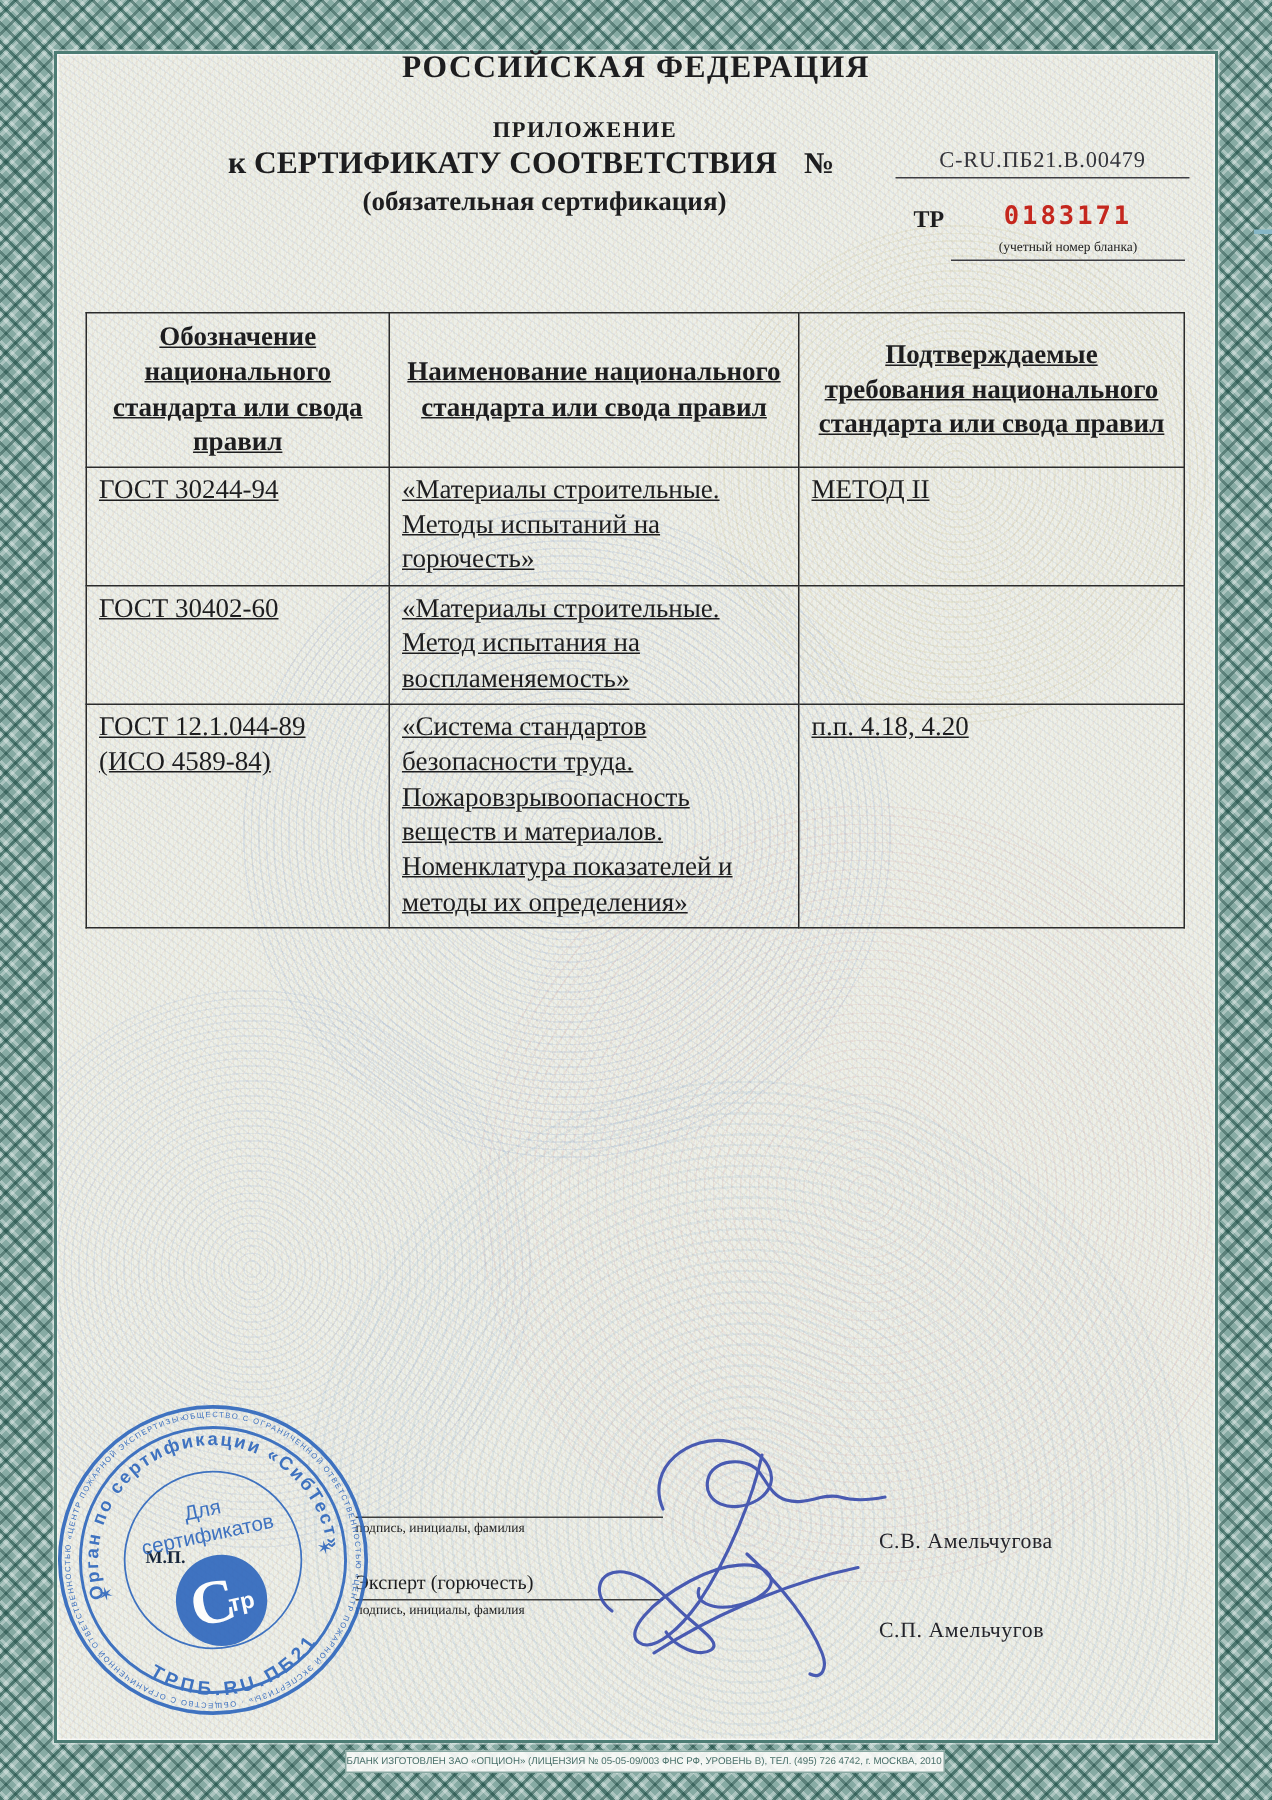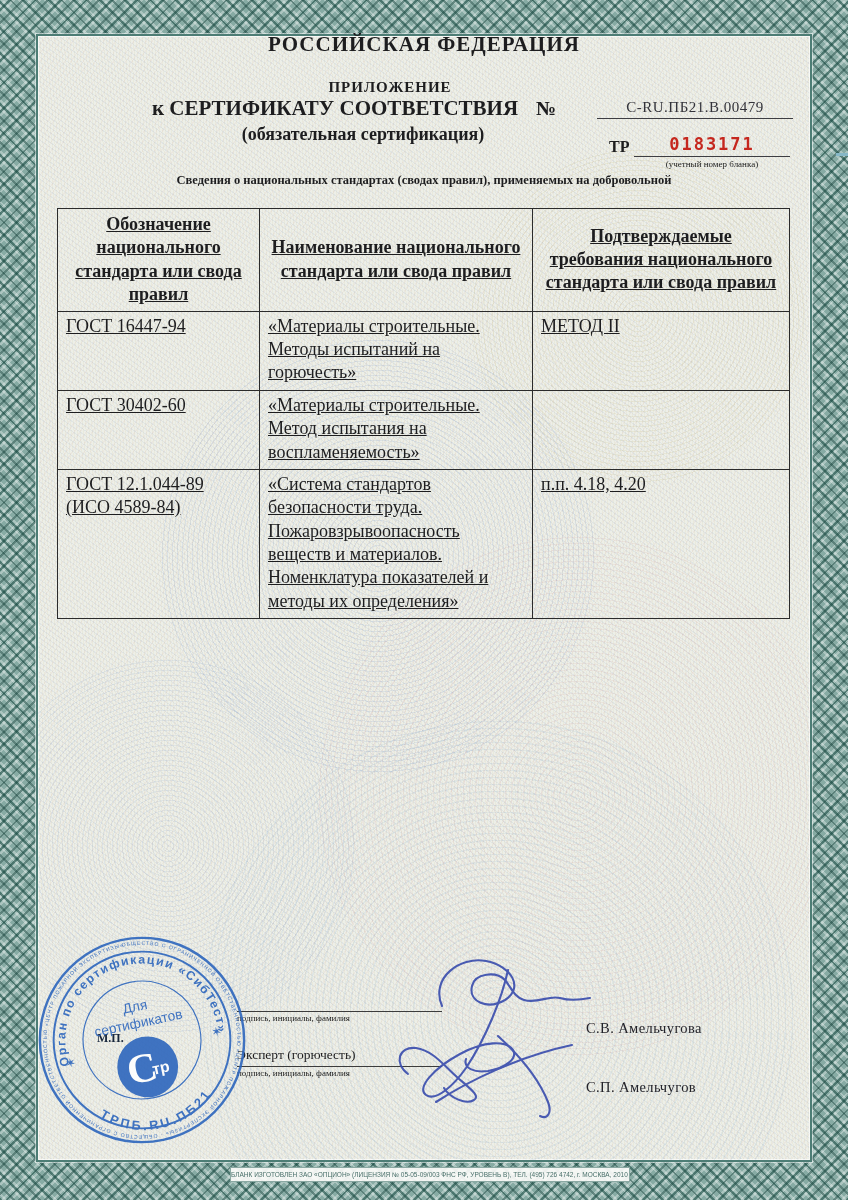--- a/index.html
+++ b/index.html
@@ -33,21 +33,21 @@
 
   .country-title { left:0; top:32px; width:848px; font-size:21px; font-weight:bold; letter-spacing:1px; }
   .doc-type     { left:0; top:79px; width:780px; font-size:15px; font-weight:bold; letter-spacing:1px; }
   .cert-line    { left:152px; top:96px; font-size:21px; font-weight:bold; white-space:nowrap; }
   .cert-line .nosign { margin-left:18px; font-size:20px; }
   .cert-number  { left:597px; top:99px; width:196px; text-align:center; font-size:15px; color:#33333a;
                   border-bottom:1.5px solid #3d3d42; padding-bottom:2px; letter-spacing:.5px; }
   .cert-kind    { left:0; top:124px; width:726px; font-size:18px; font-weight:bold; }
   .tr-label     { left:609px; top:138px; font-size:16px; font-weight:bold; }
   .blank-number { left:634px; top:134px; width:156px; text-align:center; border-bottom:1px solid #3d3d42;
-                  padding-bottom:2px; font-family:"DejaVu Sans Mono", monospace; font-weight:bold;
+                  padding-bottom:19px; font-family:"DejaVu Sans Mono", monospace; font-weight:bold;
                   font-size:17px; color:#c5271e; letter-spacing:2px; }
   .blank-caption{ left:630px; top:159px; width:164px; text-align:center; font-size:9px; color:#222; }
 
   .intro { left:80px; top:172px; width:688px; font-size:12.5px; font-weight:bold; line-height:1.3; }
 
   table.std { position:absolute; left:57px; top:208px; width:732px; border-collapse:collapse;
               font-size:18px; table-layout:fixed;text-decoration:underline; }
   table.std th, table.std td { border:1px solid #2b2b2b; line-height:1.3; }
   table.std { border:1.5px solid #222; }
   table.std th { font-weight:bold; text-align:center; vertical-align:middle; padding:4px 10px; height:52px; }
@@ -92,39 +92,38 @@
   <div class="abs cert-line">
     <span>к СЕРТИФИКАТУ СООТВЕТСТВИЯ</span><span class="nosign">№</span>
   </div>
   <div class="abs cert-number">C-RU.ПБ21.В.00479</div>
   <div class="abs center cert-kind">(обязательная сертификация)</div>
   <div class="abs tr-label">ТР</div>
   <div class="abs blank-number">0183171</div>
   <div class="abs blank-caption">(учетный номер бланка)</div>
 
   <div class="abs center intro">
-    <div>Сведения о национальных стандартах (сводах правил), применяемых на добровольной</div>
   </div>
 
   <table class="std">
     <colgroup>
         <col class="col1">
         <col class="col2">
         <col class="col3">
       </colgroup>
     <thead>
       <tr>
         <th>Обозначение национального стандарта или свода правил</th>
         <th>Наименование национального стандарта или свода правил</th>
         <th>Подтверждаемые требования национального стандарта или свода правил</th>
       </tr>
     </thead>
     <tbody>
       <tr class="r1">
-        <td>ГОСТ 16447-94</td>
+        <td>ГОСТ 30244-94</td>
         <td>«Материалы строительные. Методы испытаний на горючесть»</td>
         <td>МЕТОД II</td>
       </tr>
       <tr class="r2">
         <td>ГОСТ 30402-60</td>
         <td>«Материалы строительные. Метод испытания на воспламеняемость»</td>
         <td></td>
       </tr>
       <tr class="r3">
         <td>ГОСТ 12.1.044-89 (ИСО 4589-84)</td>

